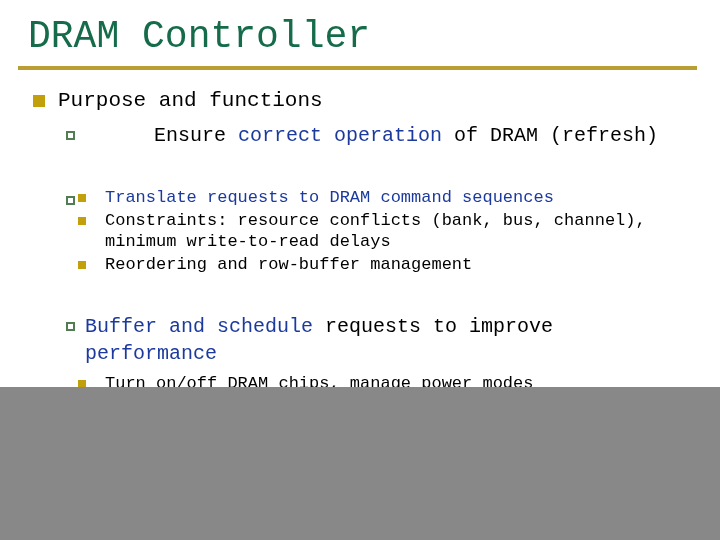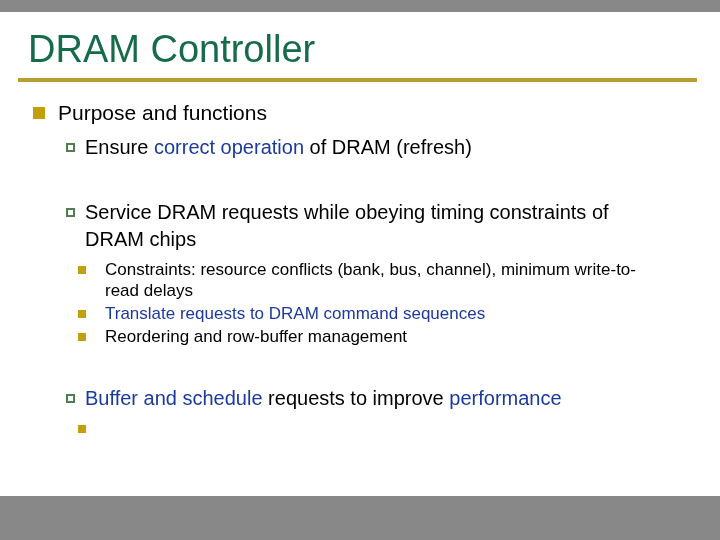--- a/index.html
+++ b/index.html
@@ -6,25 +6,25 @@
     --title-green:#166B4A;
     --divider-gold:#BA9D33;
     --bullet-gold:#C2A00C;
     --bullet-l2-green:#507D52;
     --emphasis-blue:#1C3A9E;
     --text-black:#000000;
   }
   html,body{margin:0;padding:0;background:#888;}
   .slide{
     position:relative;
-    width:720px;height:484px;
+    width:720px;height:387px;
     background:#ffffff;
     overflow:hidden;
-    font-family:Liberation Sans, sans-serif;
-    margin:12px auto;
+    font-family:Liberation Mono, monospace;
+    margin:0 auto;
   }
   .slide-title{
     position:absolute;
     left:28px;top:16px;
     font-size:38px;
     line-height:42px;
     color:var(--title-green);
     letter-spacing:0px;
     white-space:nowrap;
   }
@@ -41,21 +41,21 @@
   .item{position:relative;color:var(--text-black);}
   .item.l1{
     padding-left:58px;padding-right:20px;
     font-size:21px;line-height:26px;
   }
   .item.l2{
     padding-left:85px;padding-right:62px;
     font-size:20px;line-height:27px;
     margin-top:38px;
   }
-  .item.l1 + .item.l2{margin-top:8px;}
+  .item.l1 + .item.l2{margin-top:8px;text-align:right;}
   .item.l3{
     padding-left:105px;padding-right:60px;
     font-size:17px;line-height:21px;
     margin-top:6px;
   }
   .item.l3 + .item.l3{margin-top:2px;}
   .bullet{position:absolute;display:block;}
   .bullet.b1{
     left:33px;top:7px;
     width:12px;height:12px;
@@ -90,23 +90,23 @@
 </head>
 <body>
 
 <div class="slide">
   <div class="slide-title">DRAM Controller</div>
   <div class="title-rule"></div>
 
   <div class="content">
       <div class="item l1"><span class="bullet b1"></span><span><span class="run-black">Purpose and functions</span></span></div>
       <div class="item l2"><span class="bullet b2"></span><span><span class="run-black">Ensure </span><span class="run-blue">correct operation</span><span class="run-black"> of DRAM (refresh)</span></span></div>
-      <div class="item l2"><span class="bullet b2"></span><span><span class="run-black">Service DRAM requests while obeying timing constraints of DRAM chips</span></span></div>
+      <div class="item l2"><span class="bullet b2"></span></div>
+      <div class="item l3"><span class="bullet b3"></span><span><span class="run-blue">Translate requests to DRAM command sequences</span></span></div>
       <div class="item l3"><span class="bullet b3"></span><span><span class="run-black">Constraints: resource conflicts (bank, bus, channel), minimum write-to-read delays</span></span></div>
-      <div class="item l3"><span class="bullet b3"></span><span><span class="run-blue">Translate requests to DRAM command sequences</span></span></div>
       <div class="item l3"><span class="bullet b3"></span><span><span class="run-black">Reordering and row-buffer management</span></span></div>
       <div class="item l2"><span class="bullet b2"></span><span><span class="run-blue">Buffer and schedule</span><span class="run-black"> requests to improve </span><span class="run-blue">performance</span></span></div>
-      <div class="item l3"><span class="bullet b3"></span></div>
+      <div class="item l3"><span class="bullet b3"></span><span><span class="run-black">Turn on/off DRAM chips, manage power modes</span></span></div>
     </div>
 
   <div class="bottom-rule"></div>
   <div class="page-number">29</div>
 </div>
 
 </body></html>

